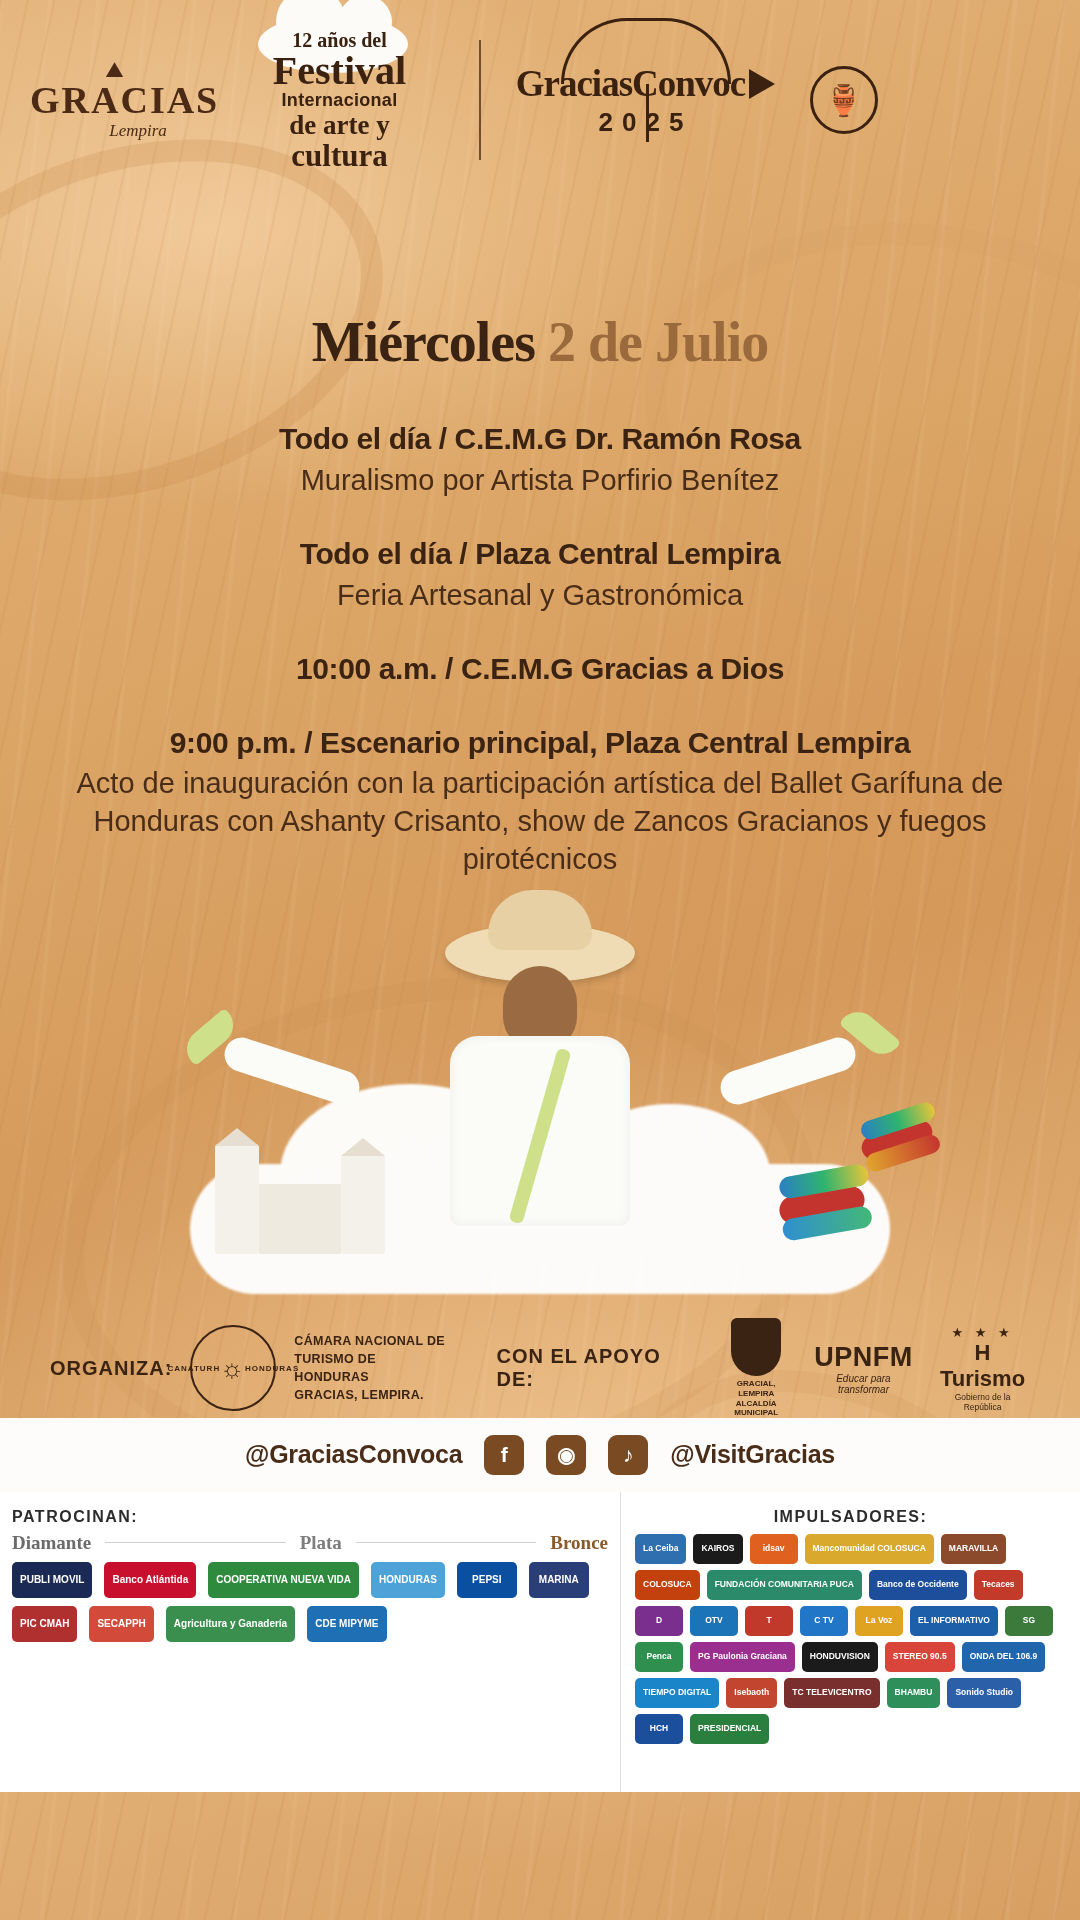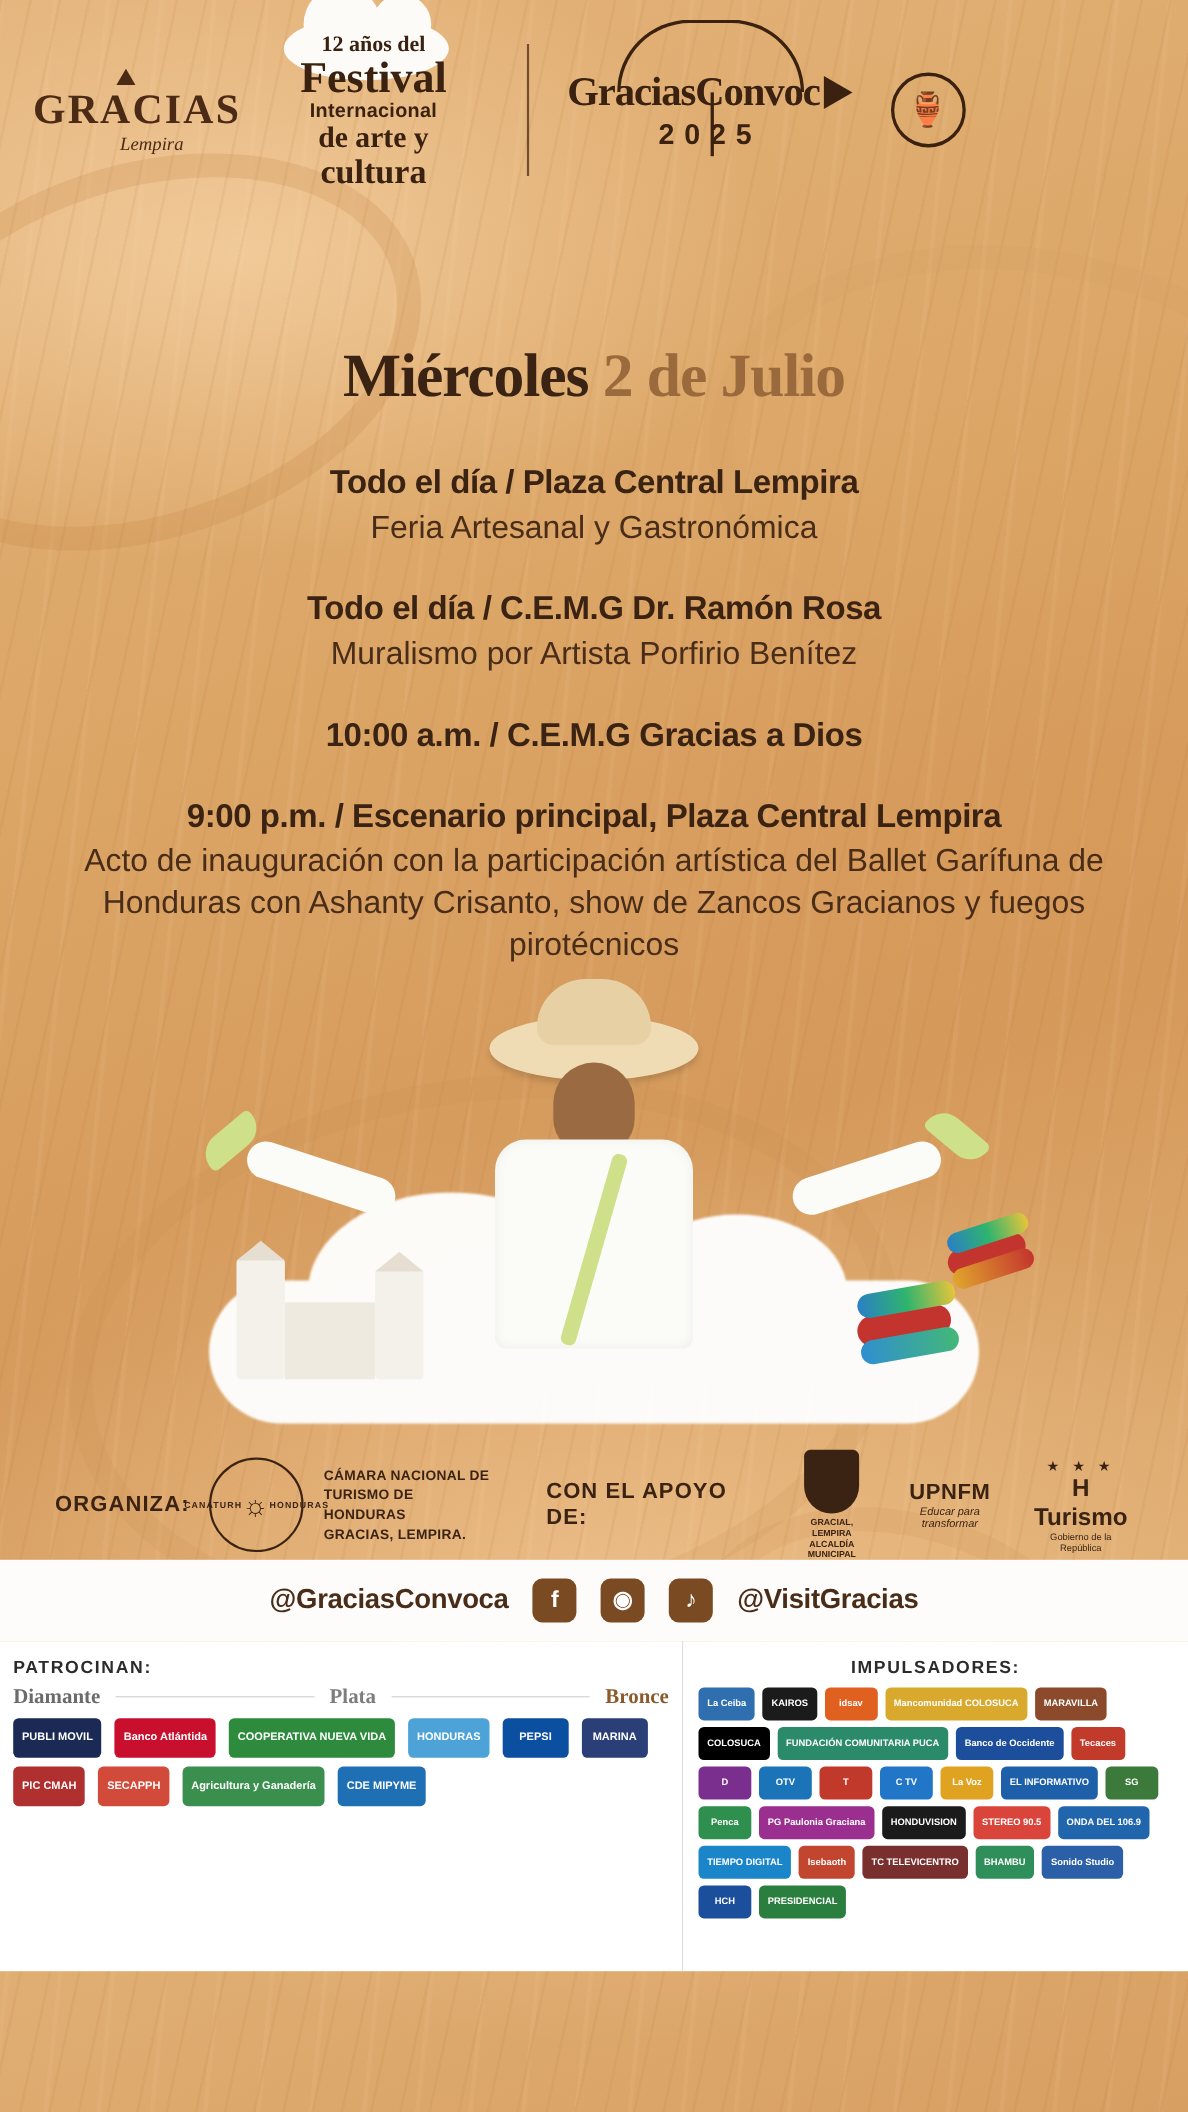--- a/index.html
+++ b/index.html
@@ -111,21 +111,21 @@
   
   .organizers { position:relative; display:flex; align-items:center; justify-content:center; gap:18px; padding:0 50px; margin-top:4px; color:#3b2313; }
   .org-label { font-size:20px; font-weight:bold; letter-spacing:1px; }
   .canaturh { width:86px; height:86px; border:2px solid #3b2313; border-radius:50%; display:flex; flex-direction:row; align-items:center; justify-content:center; font-size:8px; font-weight:bold; letter-spacing:1px; }
   .canaturh .glyph { font-size:26px; line-height:1; }
   .canaturh-txt { font-size:12.5px; font-weight:bold; line-height:1.45; letter-spacing:.3px; text-align:left; }
   .apoyo-label { font-size:20px; font-weight:bold; letter-spacing:1px; margin-left:26px; }
   .crest { width:72px; text-align:center; font-size:8px; font-weight:bold; line-height:1.2; }
   .crest .shield { width:50px; height:58px; margin:0 auto 3px; background:#3b2313; border-radius:6px 6px 26px 26px; }
   .upnfm { text-align:center; }
-  .upnfm .u1 { font-size:20px; font-weight:bold; letter-spacing:.5px; }
+  .upnfm .u1 { font-size:27px; font-weight:bold; letter-spacing:.5px; }
   .upnfm .u2 { font-size:10px; font-style:italic; }
   .hturismo { text-align:center; font-size:11px; }
   .hturismo .stars { font-size:13px; letter-spacing:4px; }
   .hturismo .ht { font-size:22px; font-weight:bold; }
   .hturismo .h3 { font-size:8.5px; }
 
   
   .social { position:relative; height:74px; background:#fdfcfa; display:flex; align-items:center; justify-content:center; gap:22px; color:#4a2d18; }
   .social .handle { font-size:25px; font-weight:bold; letter-spacing:-.3px; }
   .sicon { width:40px; height:40px; background:#7a4a23; color:#fff; border-radius:9px; display:flex; align-items:center; justify-content:center; font-size:21px; font-weight:bold; }
@@ -187,26 +187,26 @@
     </div>
   </div>
 
   <div class="content">
     <div class="day-title">
       <span>Miércoles</span>
       <span class="light">2 de Julio</span>
     </div>
 
     <div class="event">
+      <div class="ev-head">Todo el día / C.E.M.G Dr. Ramón Rosa</div>
+      <div class="ev-body">Muralismo por Artista Porfirio Benítez</div>
+    </div>
+    <div class="event">
       <div class="ev-head">Todo el día / Plaza Central Lempira</div>
       <div class="ev-body">Feria Artesanal y Gastronómica</div>
-    </div>
-    <div class="event">
-      <div class="ev-head">Todo el día / C.E.M.G Dr. Ramón Rosa</div>
-      <div class="ev-body">Muralismo por Artista Porfirio Benítez</div>
     </div>
     <div class="event">
       <div class="ev-head">10:00 a.m. / C.E.M.G Gracias a Dios</div>
     </div>
     <div class="event big">
       <div class="ev-head">9:00 p.m. / Escenario principal, Plaza Central Lempira</div>
       <div class="ev-body">Acto de inauguración con la participación artística del Ballet Garífuna de Honduras con Ashanty Crisanto, show de Zancos Gracianos y fuegos pirotécnicos</div>
     </div>
   </div>
 
@@ -299,21 +299,21 @@
     </div>
 
     <div class="f-right">
       <div class="f-title">IMPULSADORES:</div>
       <div class="grid-small">
         <div class="chip sm" style="background:#2f6fb0">La Ceiba</div>
         <div class="chip sm" style="background:#1b1b1b">KAIROS</div>
         <div class="chip sm" style="background:#e06020">idsav</div>
         <div class="chip sm" style="background:#d8a92c">Mancomunidad COLOSUCA</div>
         <div class="chip sm" style="background:#8b4a2b">MARAVILLA</div>
-        <div class="chip sm" style="background:#000000">COLOSUCA</div>
+        <div class="chip sm" style="background:#c2410c">COLOSUCA</div>
         <div class="chip sm" style="background:#2a8a6a">FUNDACIÓN COMUNITARIA PUCA</div>
         <div class="chip sm" style="background:#1d4e9c">Banco de Occidente</div>
         <div class="chip sm" style="background:#c23a2a">Tecaces</div>
         <div class="chip sm" style="background:#7a2f8f">D</div>
         <div class="chip sm" style="background:#1b74b8">OTV</div>
         <div class="chip sm" style="background:#c0392b">T</div>
         <div class="chip sm" style="background:#2176c7">C TV</div>
         <div class="chip sm" style="background:#e0a321">La Voz</div>
         <div class="chip sm" style="background:#1d5fa8">EL INFORMATIVO</div>
         <div class="chip sm" style="background:#3b7a3b">SG</div>

